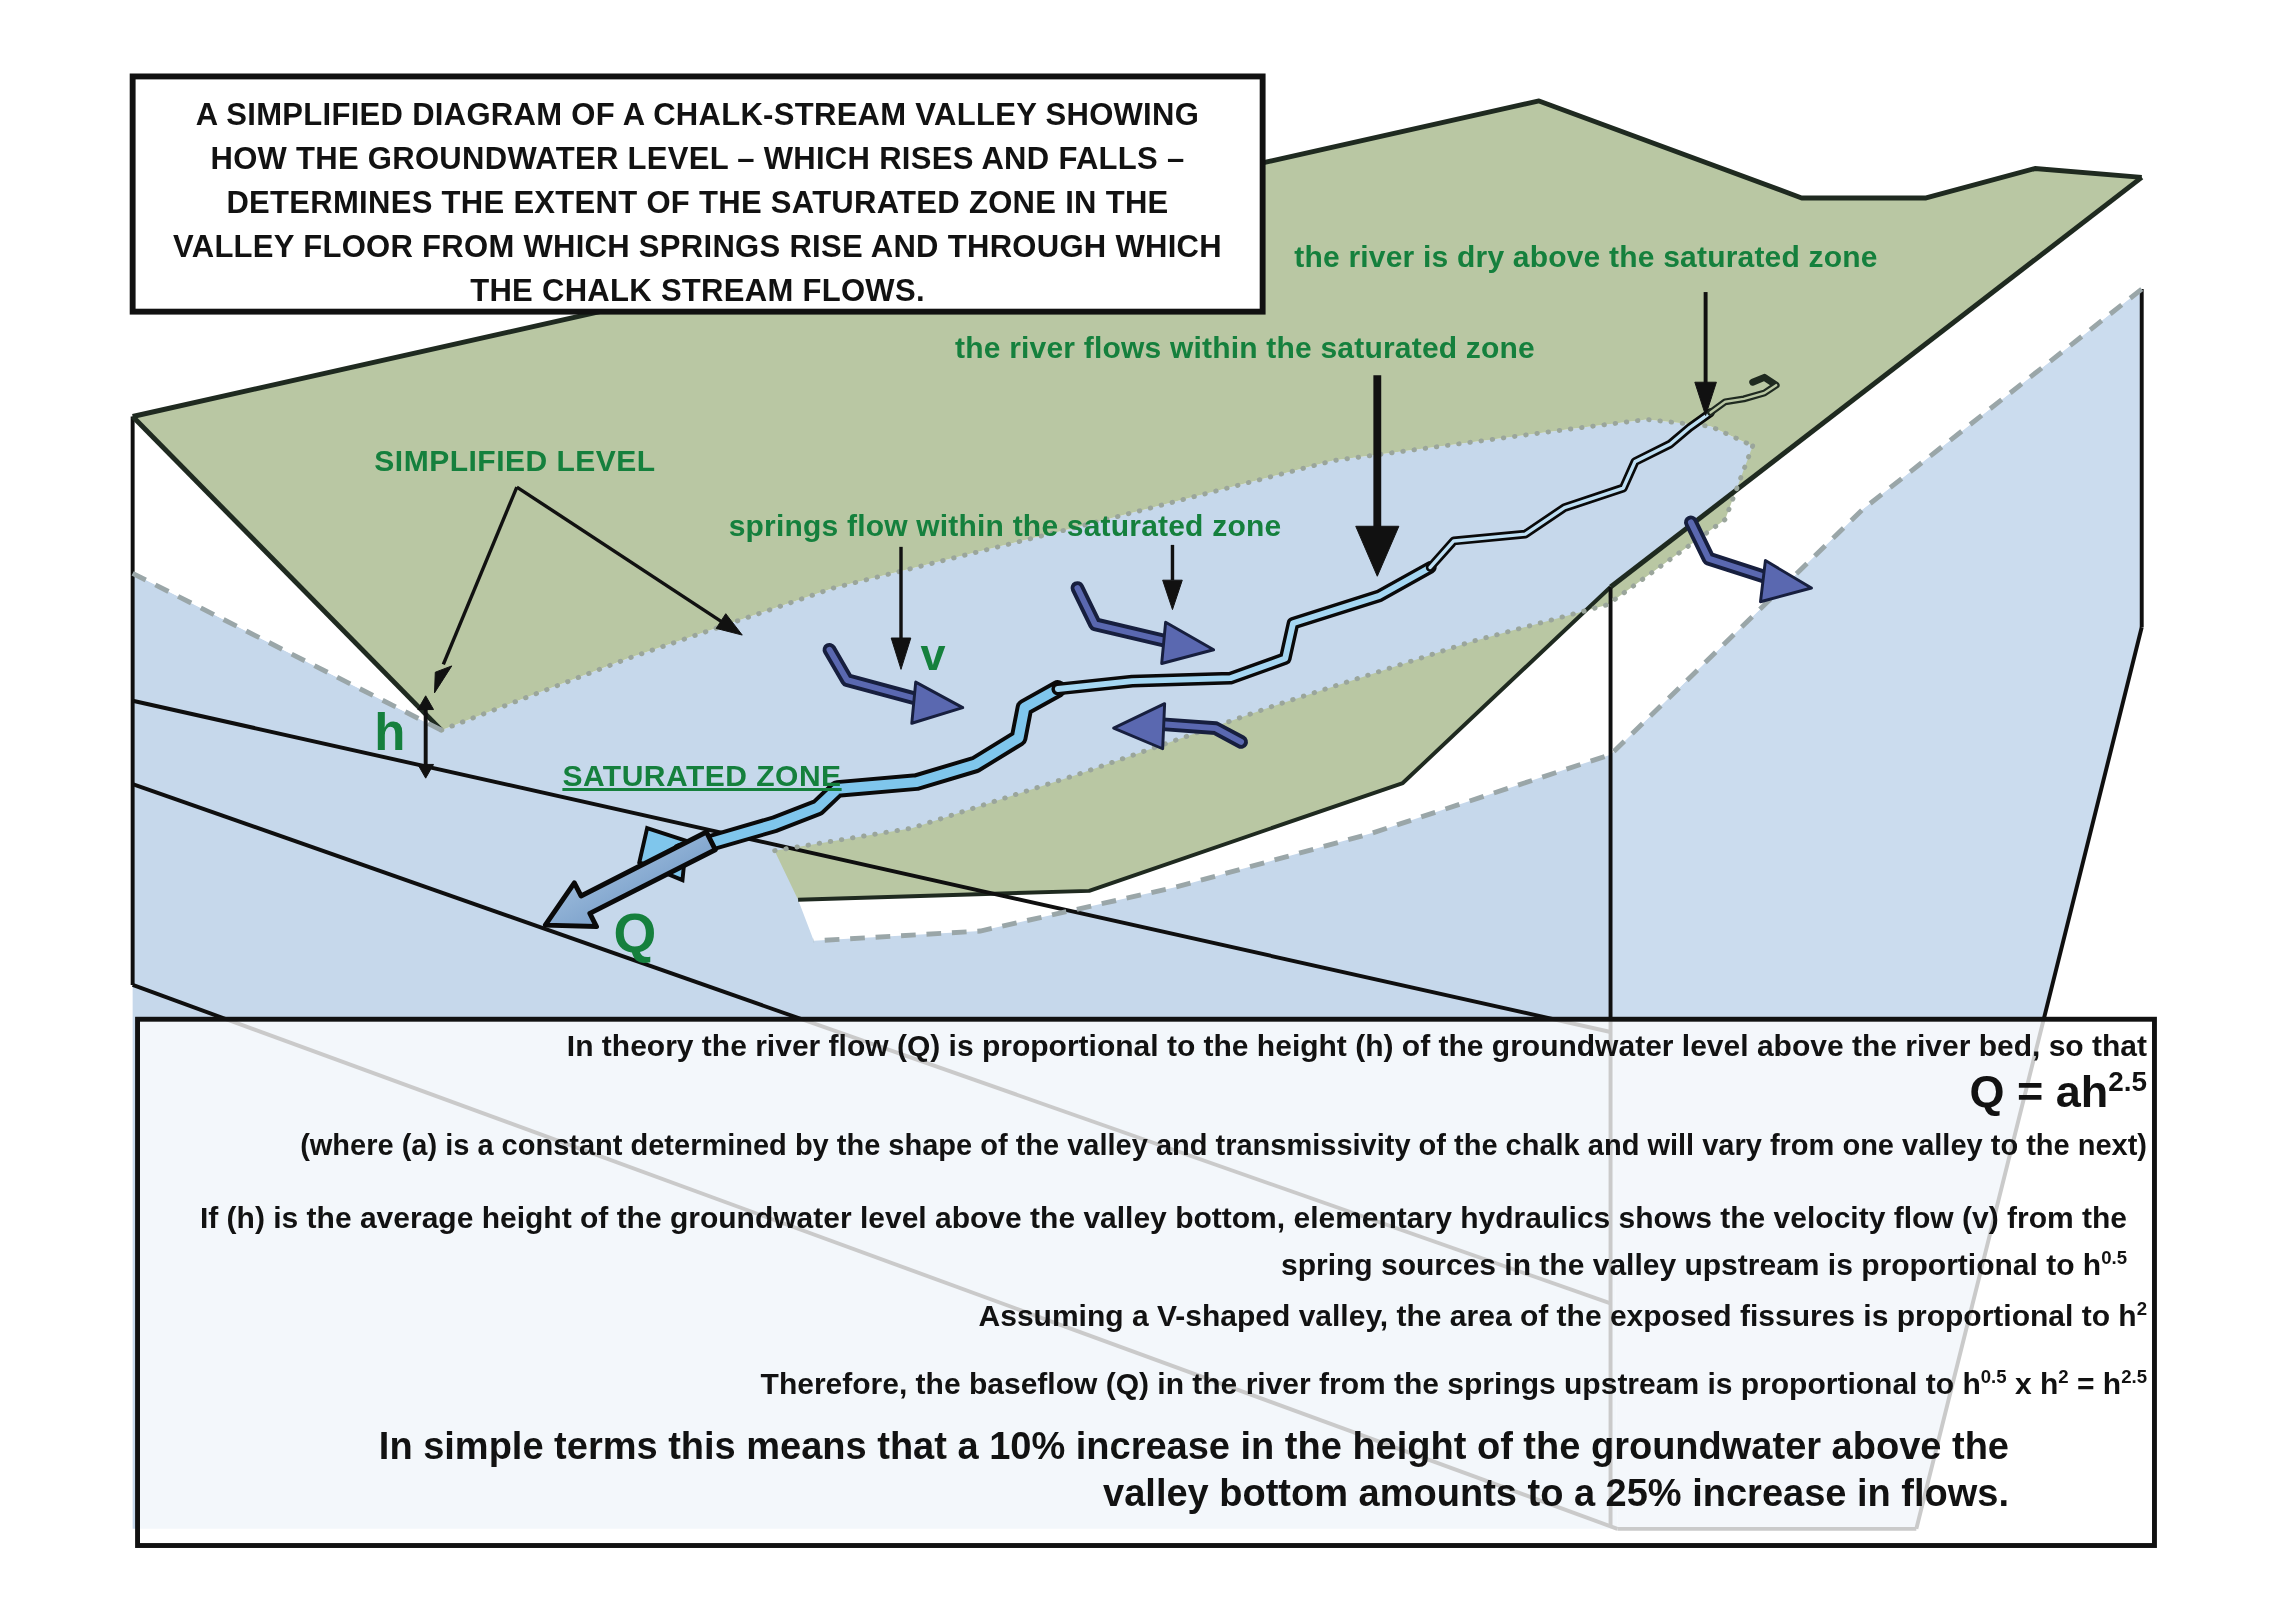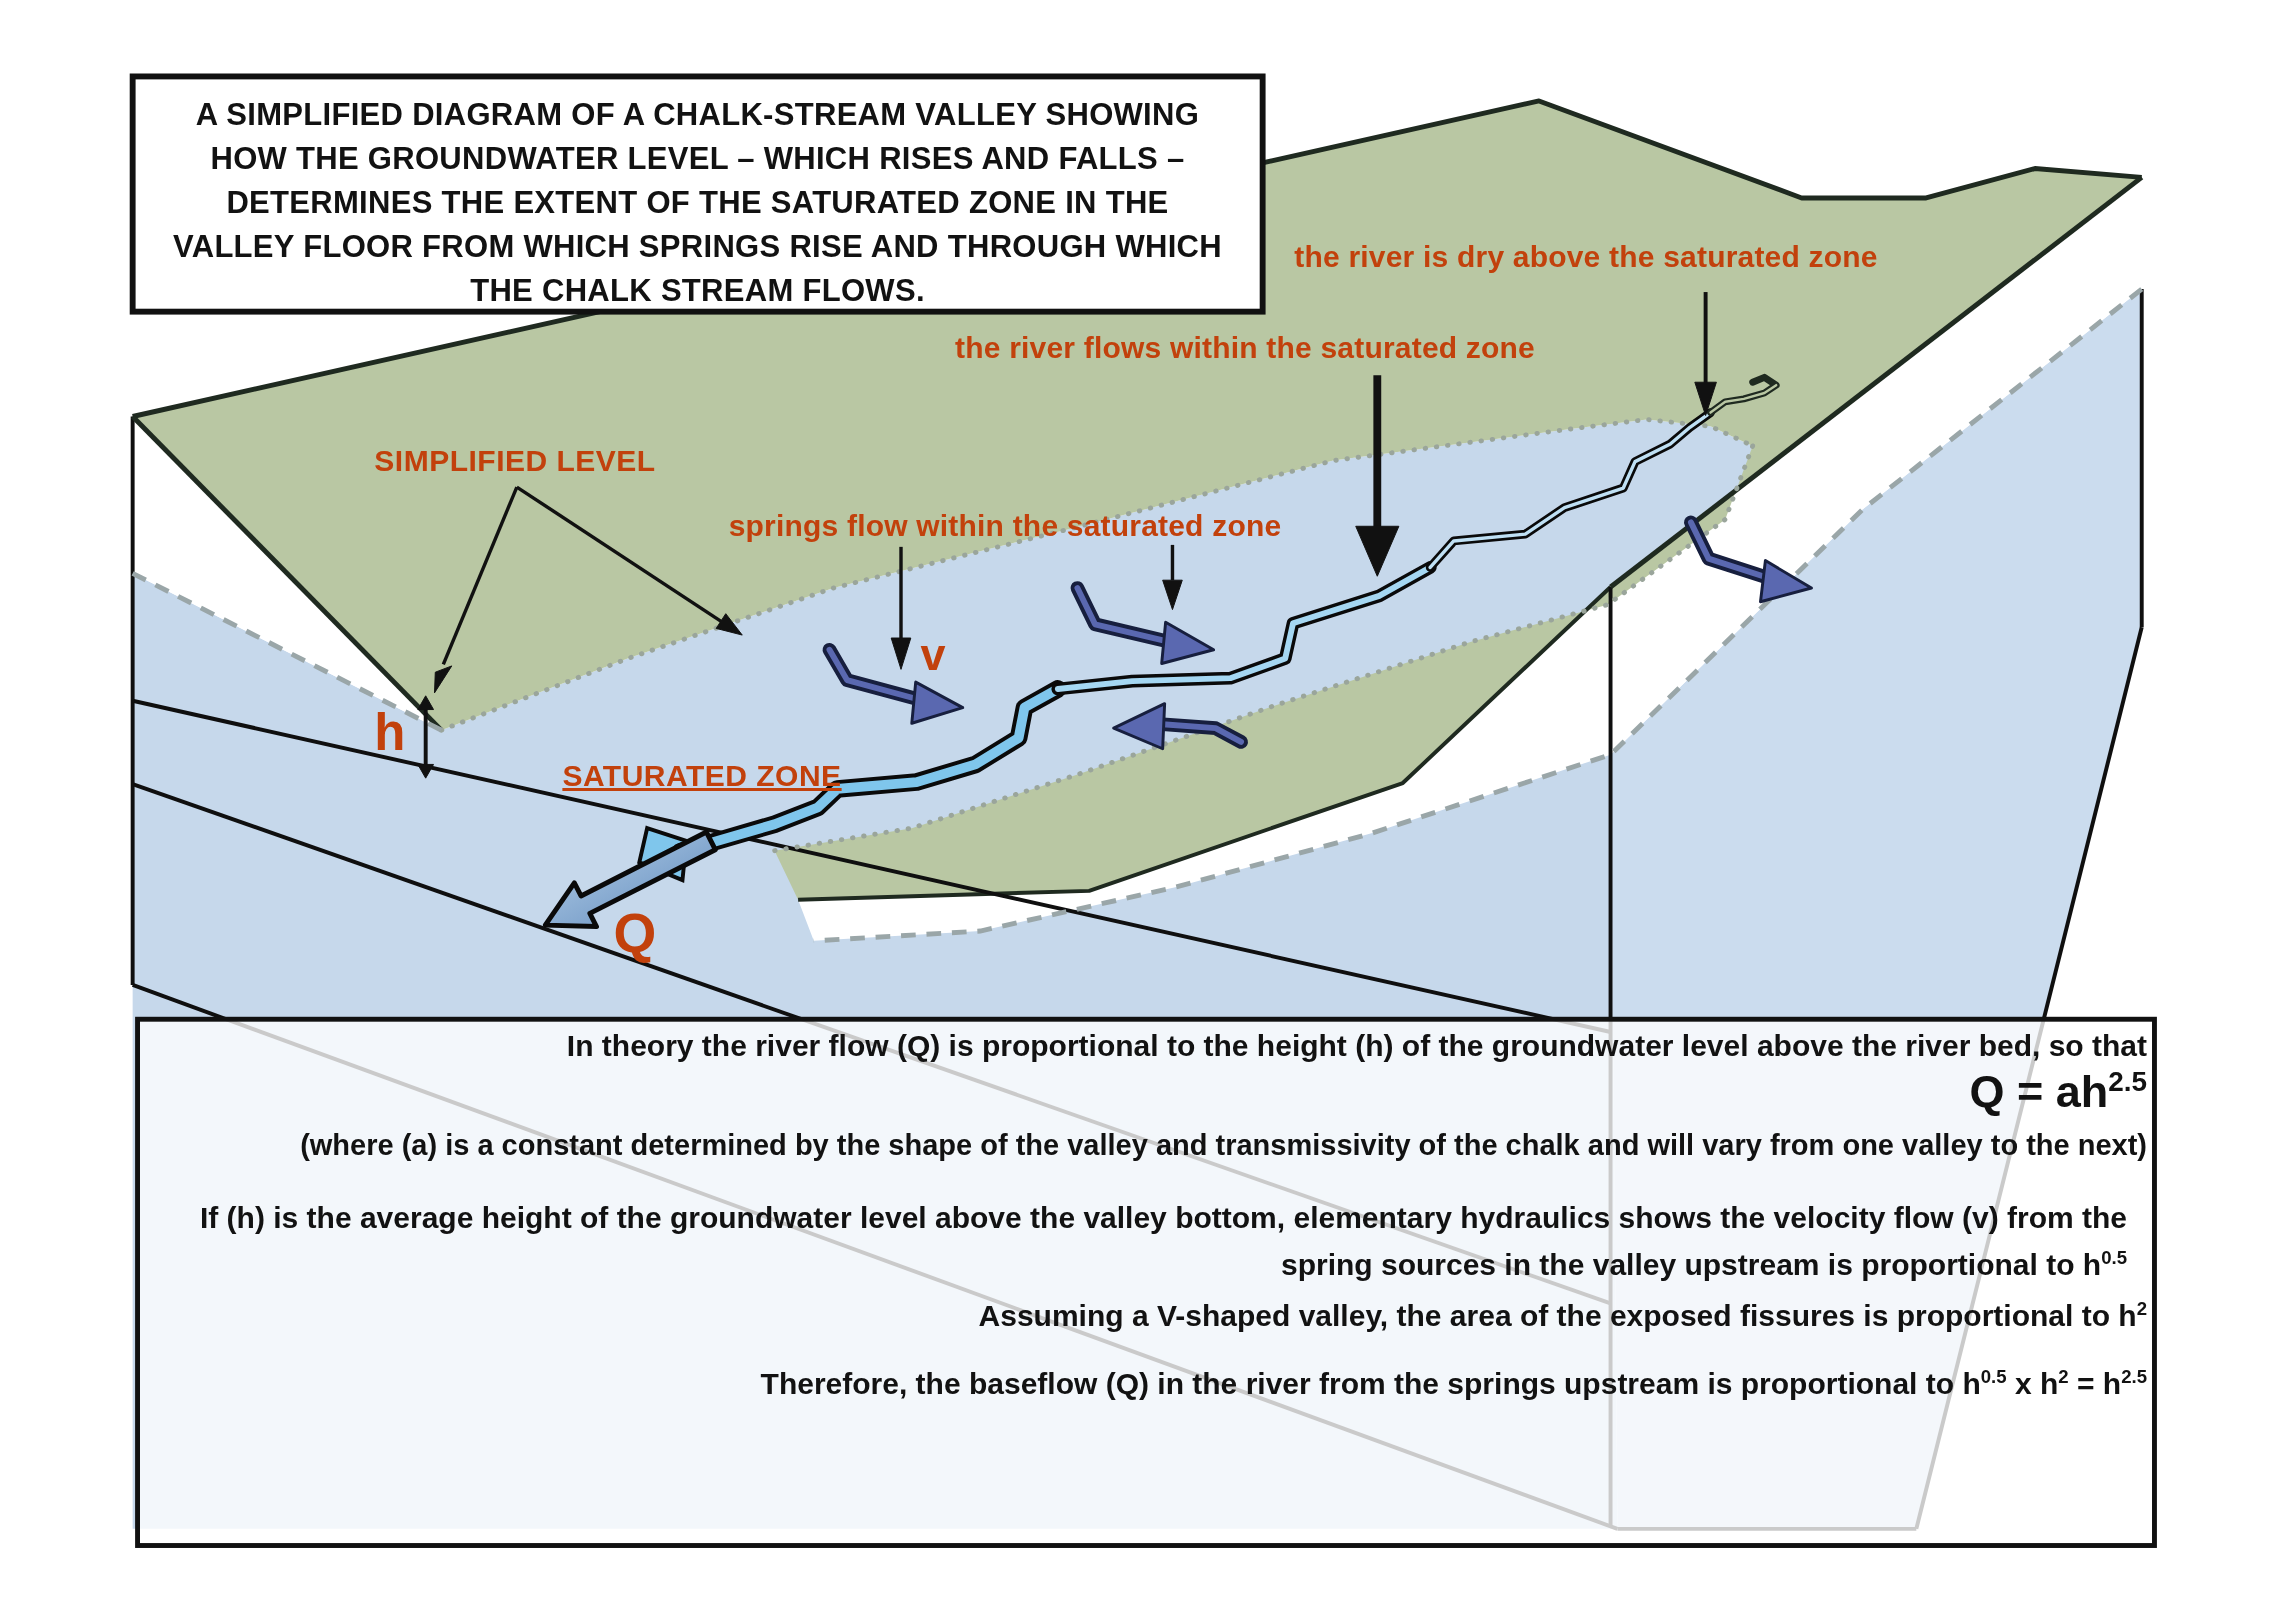--- a/index.html
+++ b/index.html
@@ -1,19 +1,19 @@
 <!DOCTYPE html>
 <html><head>
 <meta charset="utf-8">
 <style>
   html,body{margin:0;padding:0;background:#ffffff;}
   .stage{position:relative;width:2220px;height:1620px;background:#ffffff;overflow:hidden;
          font-family:"Liberation Sans",sans-serif;}
   .stage svg{position:absolute;left:0;top:0;}
-  .lbl{position:absolute;font-weight:bold;color:#c2410c;white-space:nowrap;
+  .lbl{position:absolute;font-weight:bold;color:#15803d;white-space:nowrap;
        transform:translate(-50%,-50%);letter-spacing:0.2px;}
   .titlebox{position:absolute;left:142px;top:93px;width:1111px;text-align:center;
             font-weight:bold;color:#121212;font-size:31px;line-height:44px;letter-spacing:0.3px;}
   .note{position:absolute;left:147px;width:2000px;text-align:right;font-weight:bold;color:#121212;}
   .note sup{font-size:0.62em;}
 </style>
 </head>
 <body>
 
 <div class="stage">
@@ -166,15 +166,16 @@
 </div>
 
 <div class="note" style="top:1298px;font-size:30px;">
   <span>Assuming a V-shaped valley, the area of the exposed fissures is proportional to h</span><sup>2</sup>
 </div>
 
 <div class="note" style="top:1366px;font-size:30px;">
   <span>Therefore, the baseflow (Q) in the river from the springs upstream is proportional to h</span><sup>0.5</sup><span> x h</span><sup>2</sup><span> = h</span><sup>2.5</sup>
 </div>
 
+<div class="note" style="top:1423px;font-size:38px;line-height:47px;left:284px;width:1725px;">In simple terms this means that a 10% increase in the height of the groundwater above the valley bottom amounts to a 25% increase in flows.</div>
 
 </div>
 
 
 </body></html>

